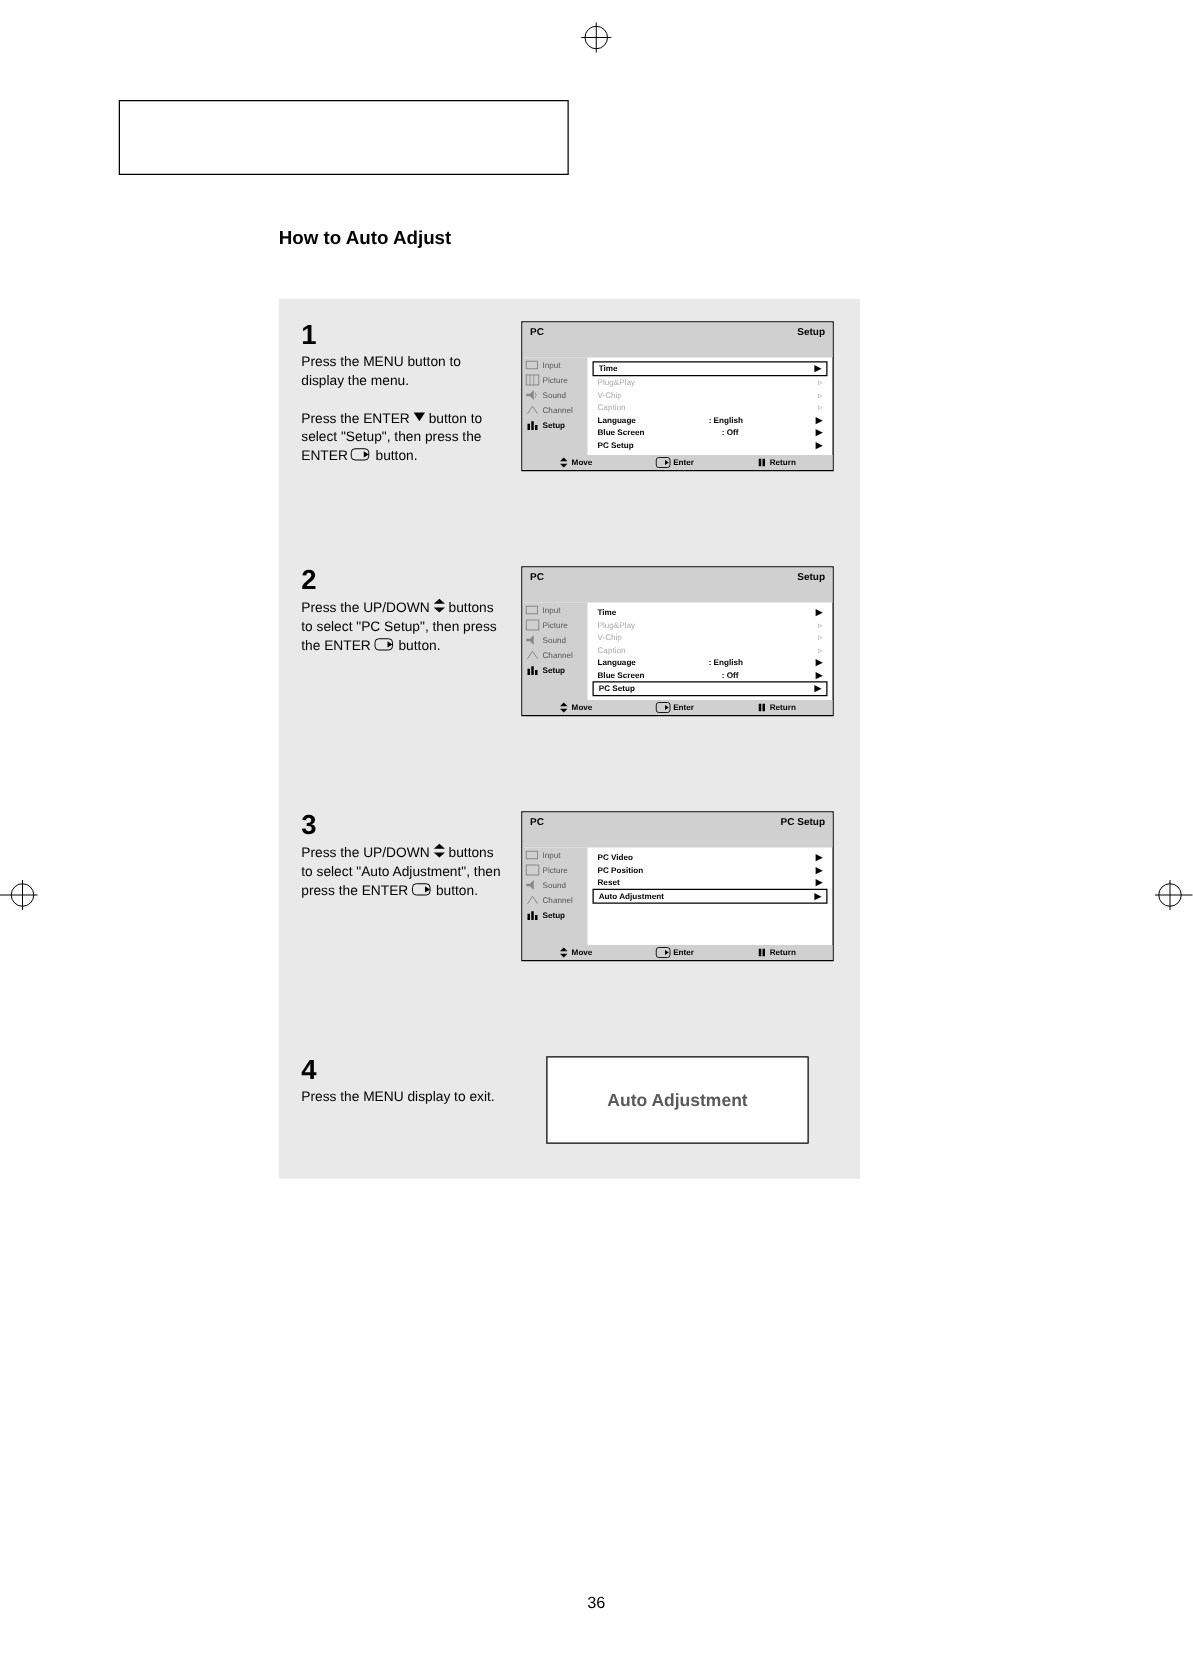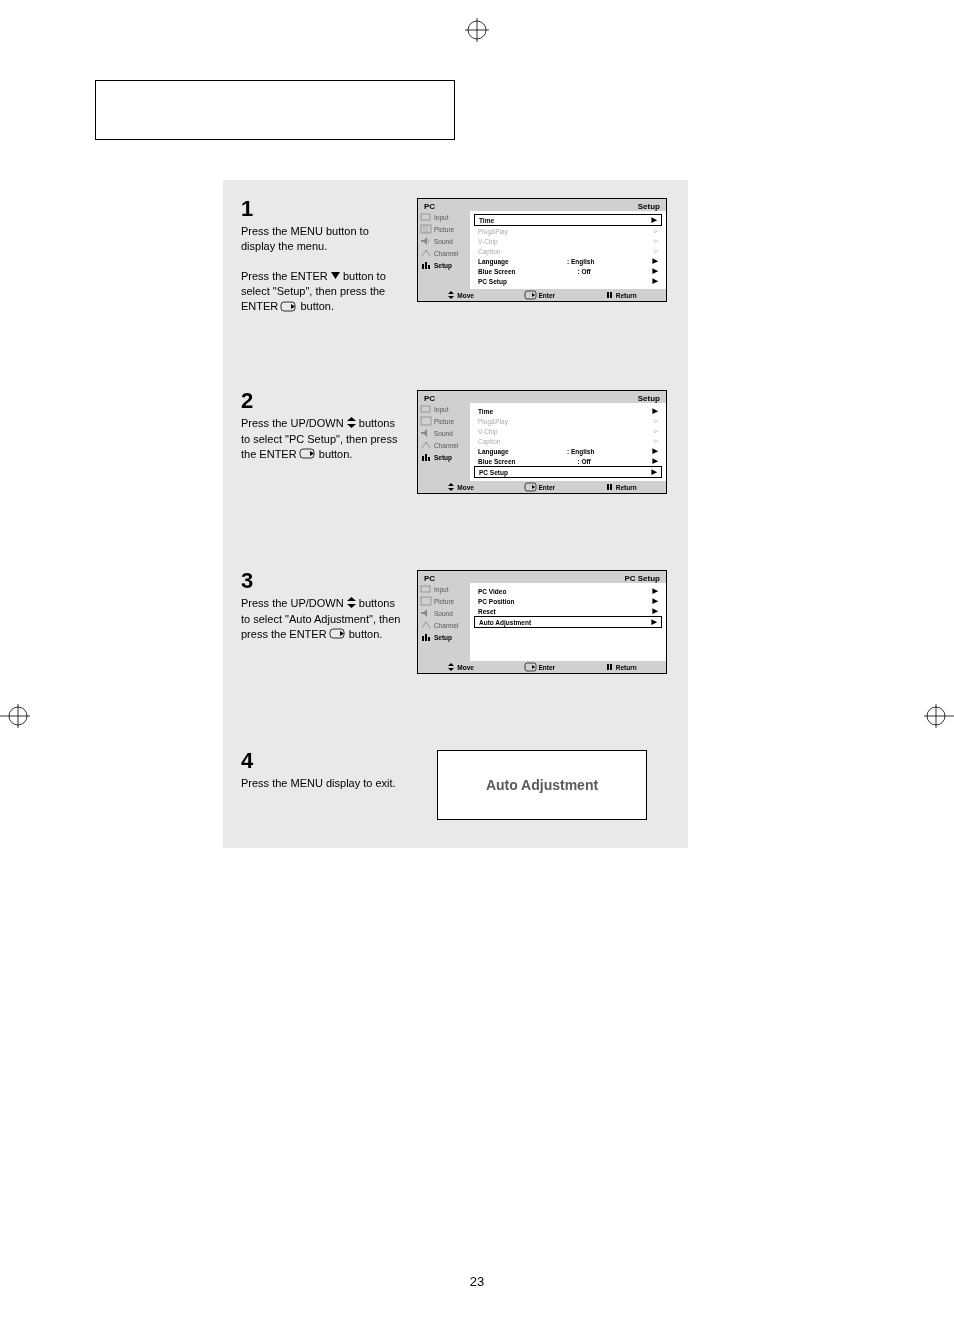--- a/index.html
+++ b/index.html
@@ -95,21 +95,21 @@
   .osd {
     flex: 0 0 250px;
     background: #fff;
     border: 1px solid #000;
     font-size: 7px;
     color: #000;
   }
   .osd-header {
     display: flex;
     justify-content: space-between;
-    padding: 3px 6px 0 6px;
+    padding: 3px 6px 16px 6px;
     font-size: 8px;
     font-weight: bold;
     background: #d0d0d0;
   }
   .osd-body {
     display: flex;
   }
   .osd-side {
     width: 52px;
     background: #d0d0d0;
@@ -204,20 +204,21 @@
       <circle cx="12" cy="12" r="9" fill="none" stroke="#000" stroke-width="0.8"></circle>
       <line x1="12" y1="0" x2="12" y2="24" stroke="#000" stroke-width="0.8"></line>
       <line x1="0" y1="12" x2="30" y2="12" stroke="#000" stroke-width="0.8"></line>
     </svg>
 </div>
 
 <div class="page">
 
   <div class="header-box"></div>
 
+  <div class="section-title">How to Auto Adjust</div>
 
   <div class="steps-panel">
 
     <div class="step">
       <div class="step-text">
         <div class="step-num">1</div>
         <span>Press the </span><b>MENU</b><span> button to display the menu.</span>
         <br><br>
         <span>Press the </span><b>ENTER</b>
         <span class="glyph-tri-down"><svg width="9" height="8">
@@ -555,13 +556,13 @@
         <div class="step-num">4</div>
         <span>Press the </span><b>MENU</b><span> display to exit.</span>
       </div>
       <div class="auto-adjust-box">Auto  Adjustment</div>
     </div>
 
   </div>
 
 </div>
 
-<div class="page-num">23</div>
+<div class="page-num">36</div>
 
 </body></html>

